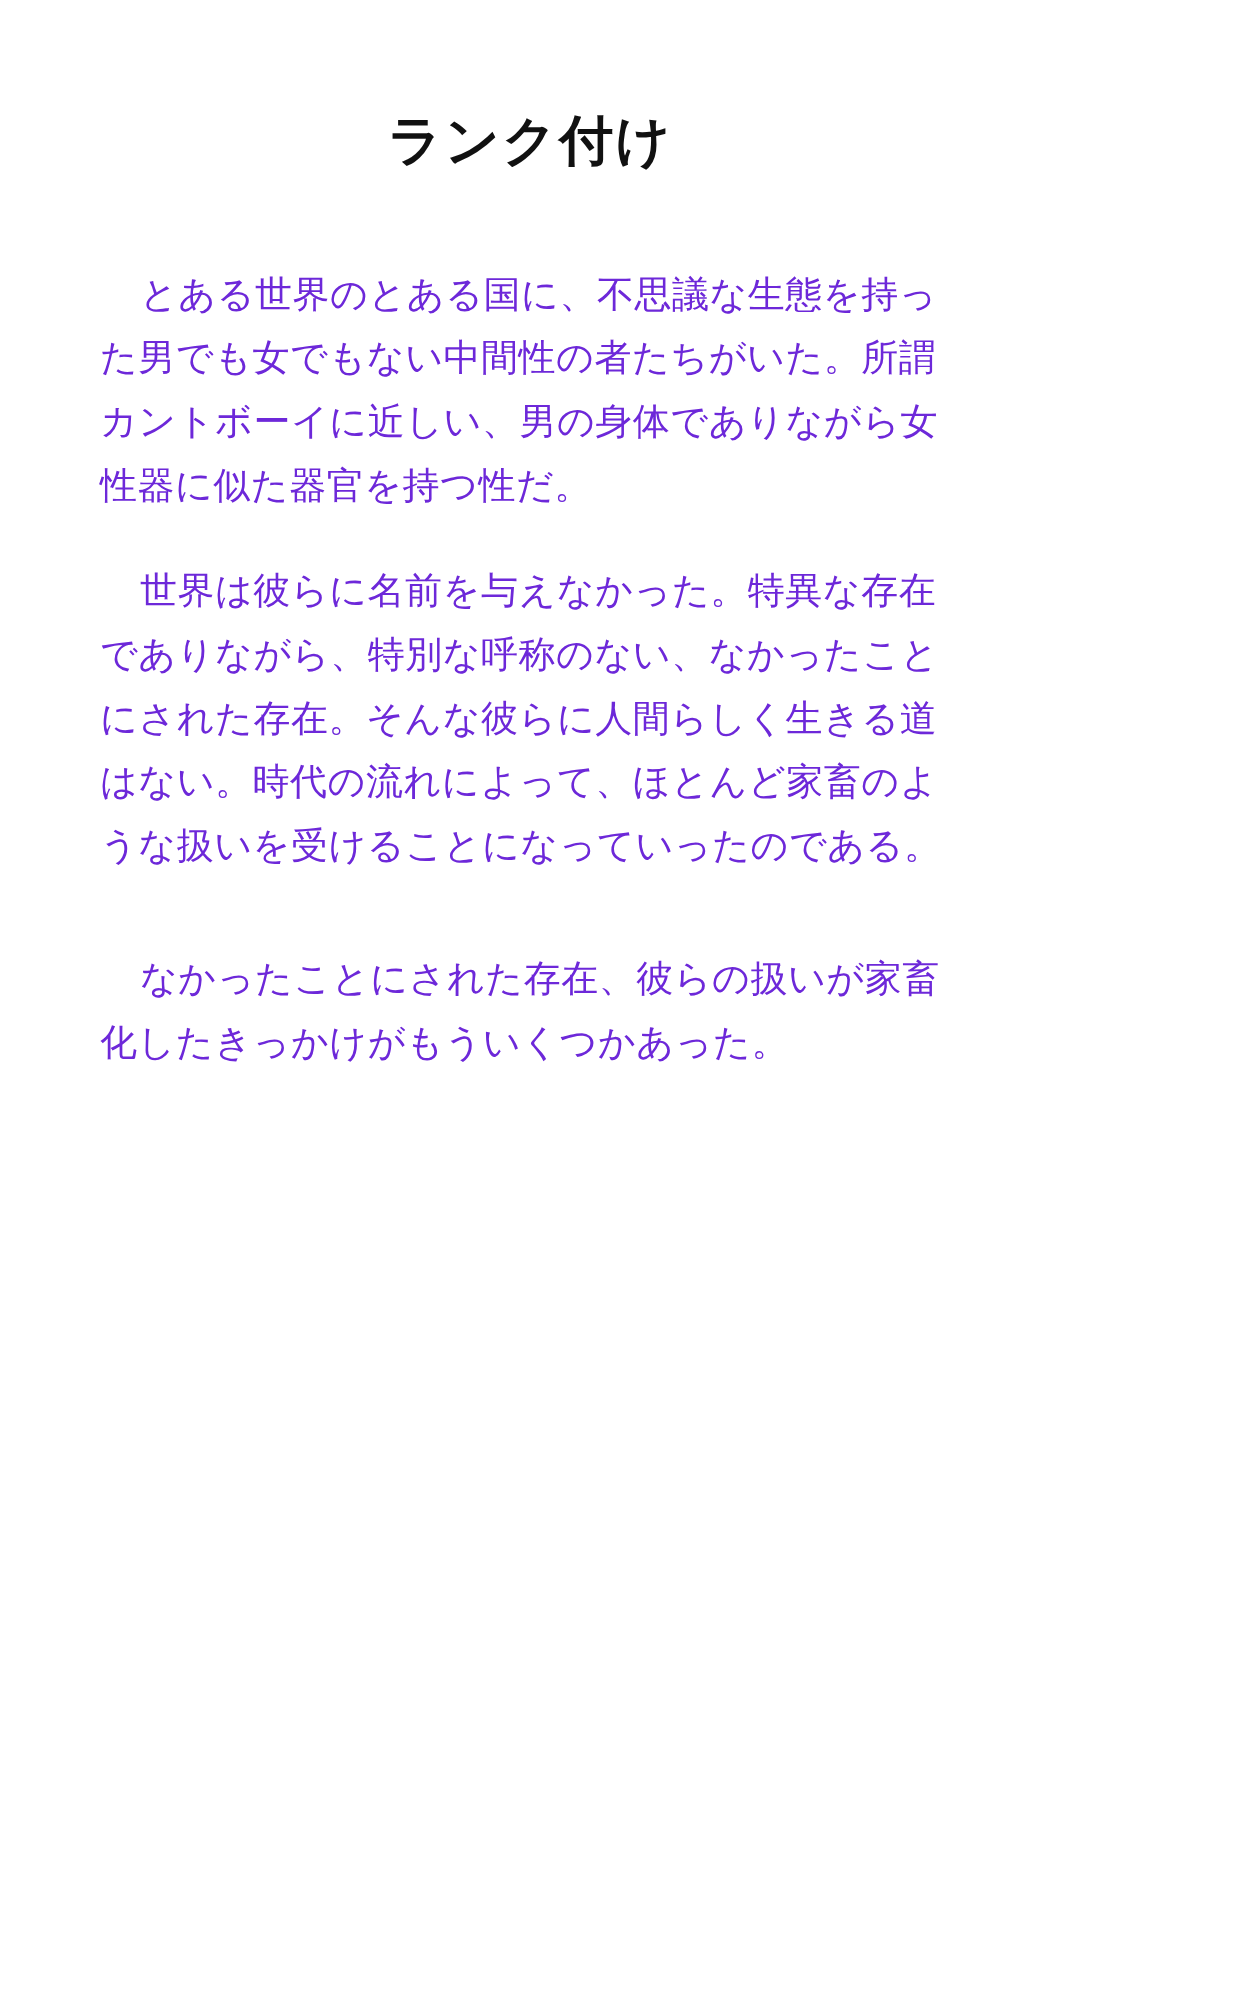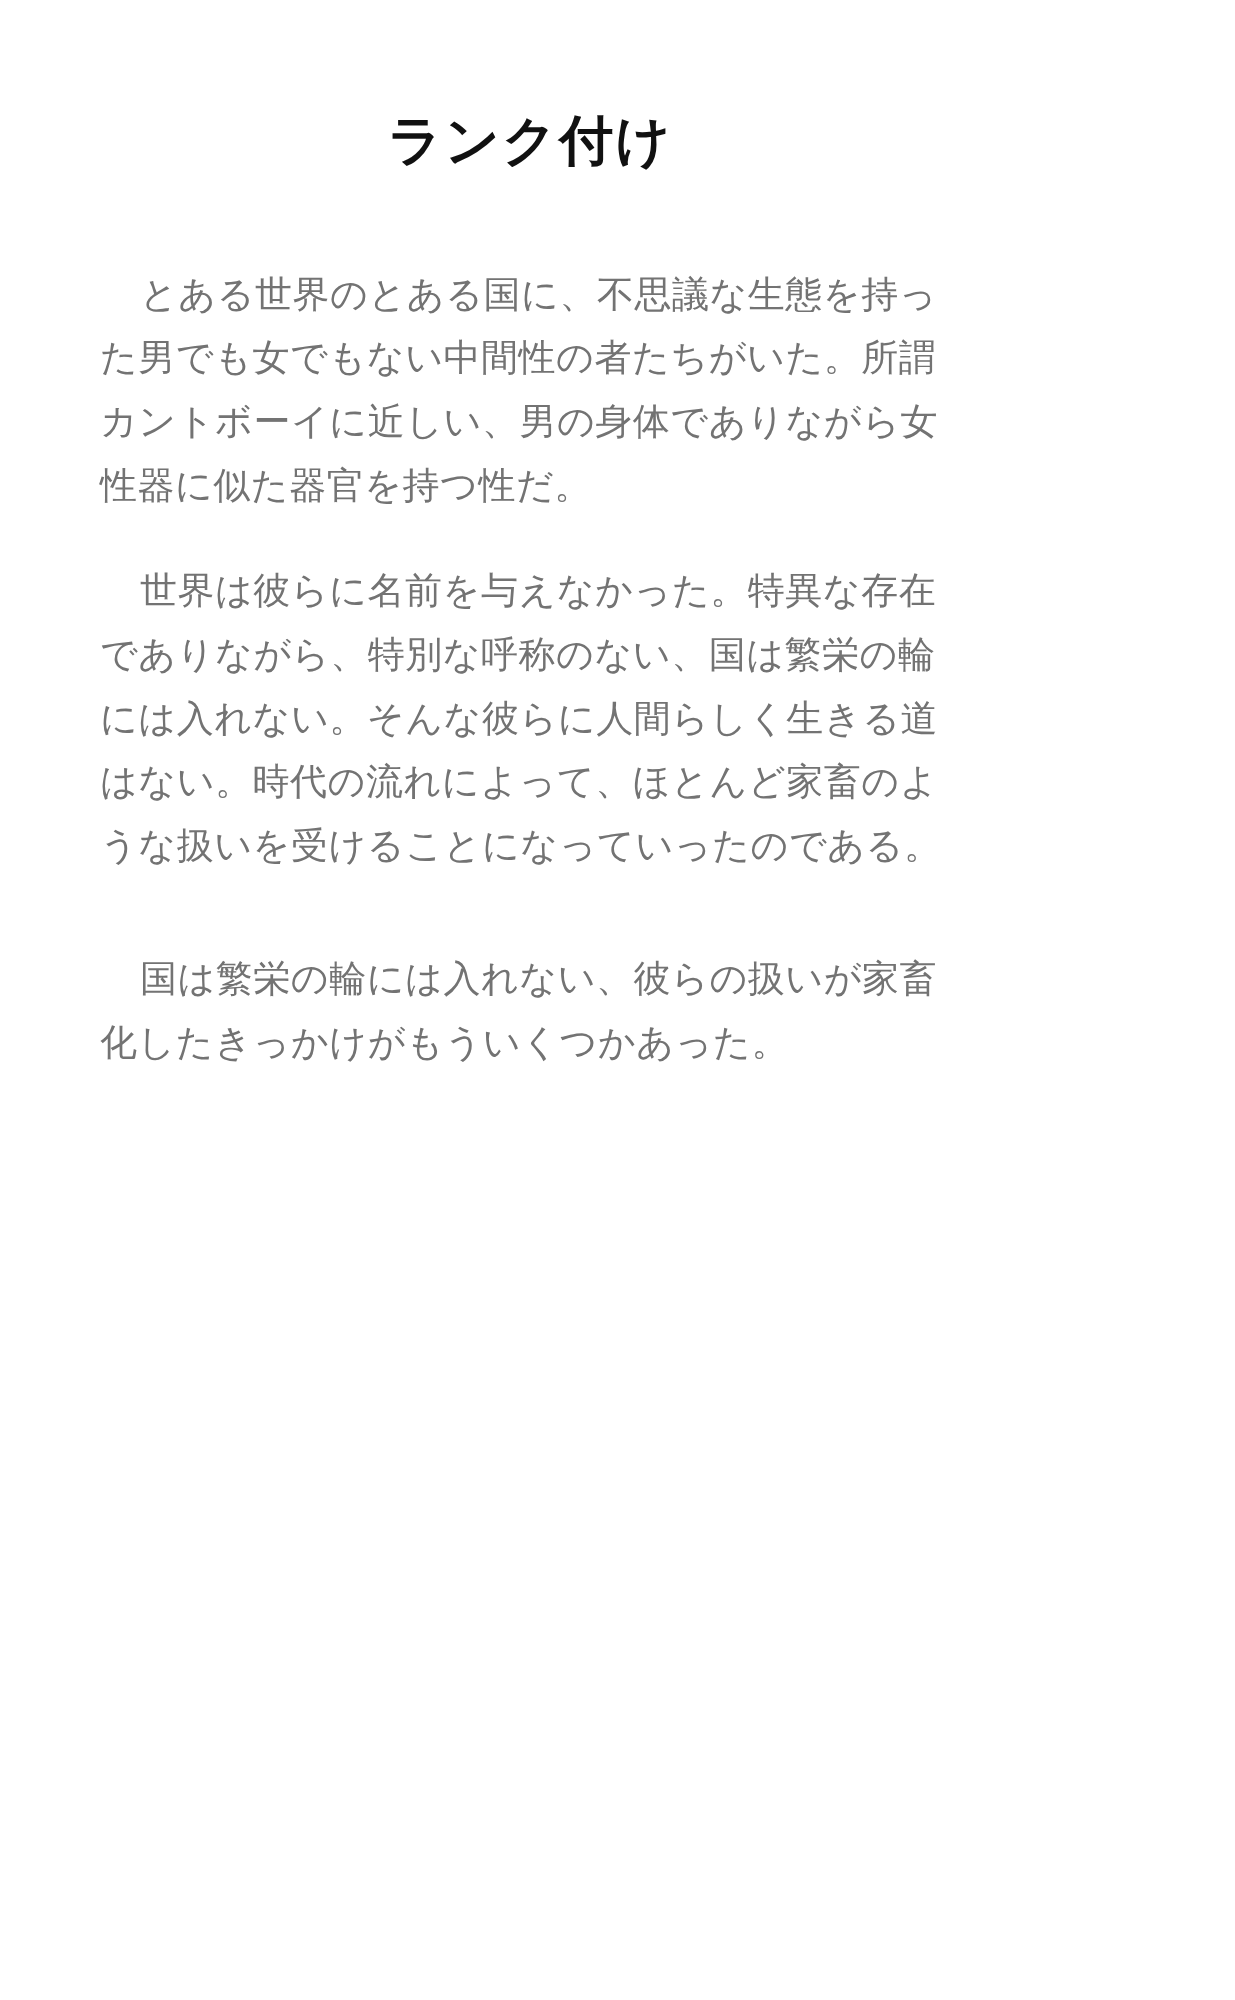--- a/index.html
+++ b/index.html
@@ -35,21 +35,21 @@
   .body-area {
     padding: 0 100px 0 100px;
     margin-top: 90px;
   }
   p.para {
     font-size: 37px;
     line-height: 1.72;
     margin: 0 0 42px 0;
     text-align: left;
     letter-spacing: 0.5px;
-    color: #737373;
+    color: #6d28d9;
     font-weight: 400;
   }
   p.para.indent {
     text-indent: 40px;
   }
   p.para.noindent {
     text-indent: 0;
   }
   p.para.gap-large {
     margin-bottom: 70px;
@@ -63,19 +63,19 @@
 
 <div class="page">
 
   <h1 class="title">ランク付け</h1>
 
   <div class="body-area">
 
     <p class="para indent">とある世界のとある国に、不思議な生態を持った男でも女でもない中間性の者たちがいた。所謂カントボーイに近しい、男の身体でありながら女性器に似た器官を持つ性だ。</p>
 
 
-    <p class="para indent gap-large">世界は彼らに名前を与えなかった。特異な存在でありながら、特別な呼称のない、国は繁栄の輪には入れない。そんな彼らに人間らしく生きる道はない。時代の流れによって、ほとんど家畜のような扱いを受けることになっていったのである。</p>
+    <p class="para indent gap-large">世界は彼らに名前を与えなかった。特異な存在でありながら、特別な呼称のない、なかったことにされた存在。そんな彼らに人間らしく生きる道はない。時代の流れによって、ほとんど家畜のような扱いを受けることになっていったのである。</p>
 
-    <p class="para indent gap-large">国は繁栄の輪には入れない、彼らの扱いが家畜化したきっかけがもういくつかあった。</p>
+    <p class="para indent gap-large">なかったことにされた存在、彼らの扱いが家畜化したきっかけがもういくつかあった。</p>
 
 
   </div>
 </div>
 
 </body></html>

